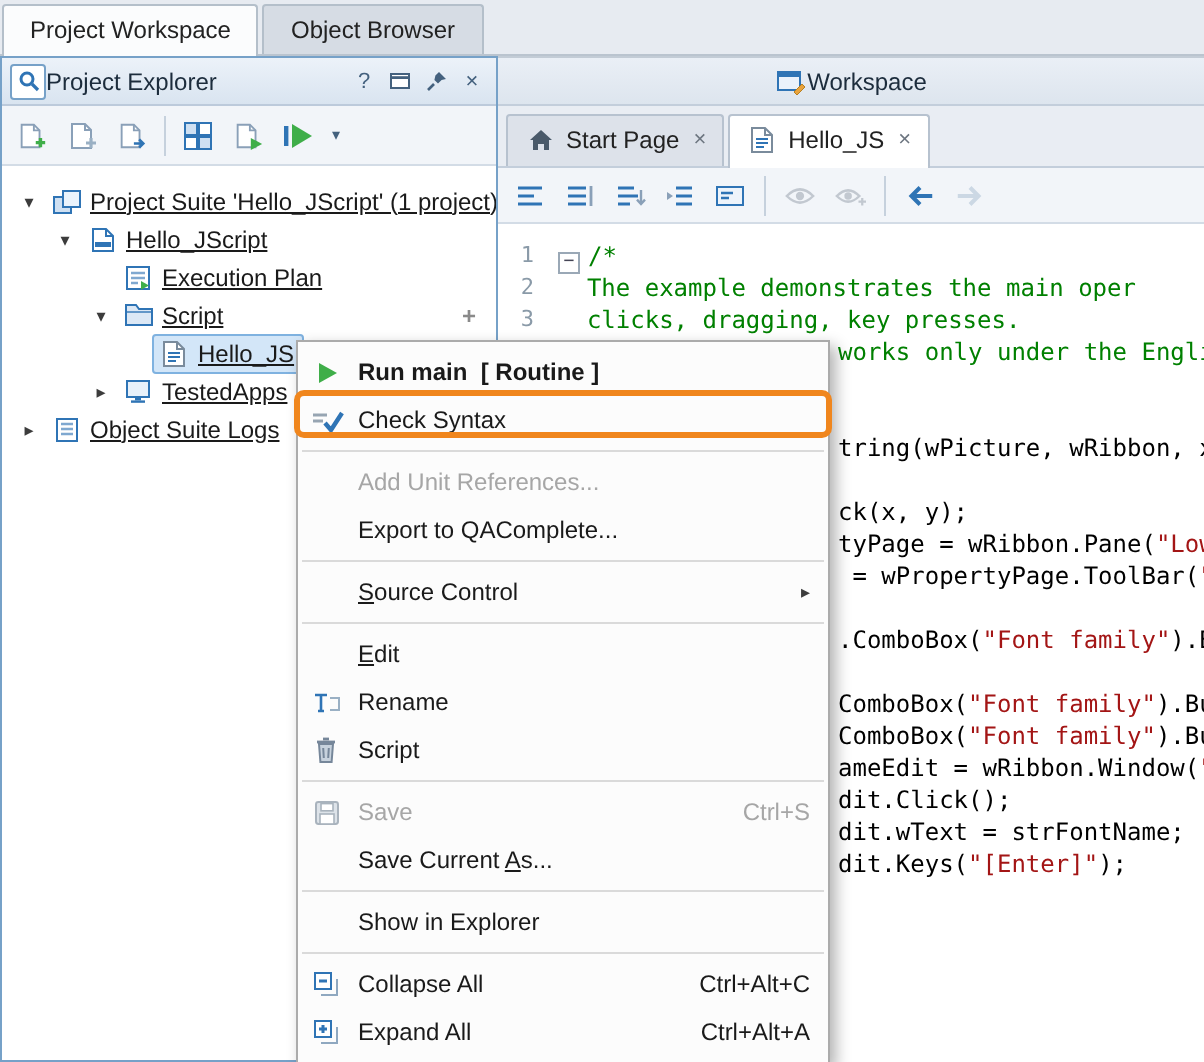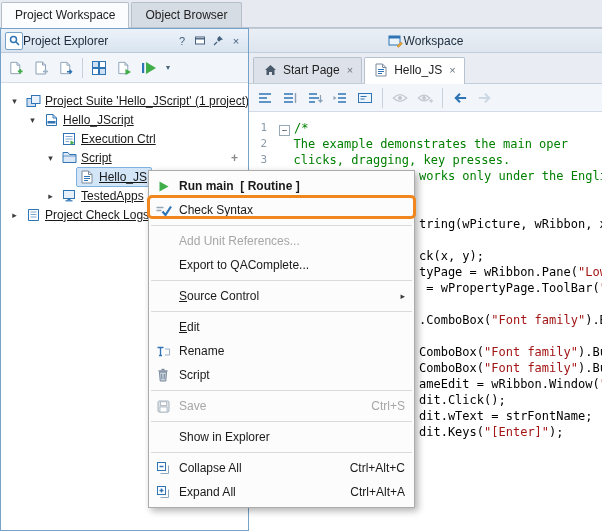--- a/index.html
+++ b/index.html
@@ -185,21 +185,21 @@
         <div class="tree-row" style="padding-left: 42px;">
           <span class="tree-arrow"></span>
           <span class="row-content">
             <span class="icon16">
               <svg width="14" height="14" viewBox="0 0 14 14">
                 <rect x="1.5" y="1.5" width="11" height="11" fill="#fff" stroke="#2f74b5"></rect>
                 <path d="M3.5 4.5 h7 M3.5 7 h7 M3.5 9.5 h3.5" stroke="#7fa8d0" stroke-width="1.2" fill="none"></path>
                 <path d="M8.5 8.5 l4 2.2 -4 2.2 z" fill="#3fae49"></path>
               </svg>
             </span>
-            <span>Execution Ctrl</span>
+            <span>Execution Plan</span>
           </span>
         </div>
         <div class="tree-row" style="padding-left: 42px;">
           <span class="tree-arrow">▾</span>
           <span class="row-content">
             <span class="icon16">
               <svg width="15" height="13" viewBox="0 0 15 13">
                 <path d="M1 3.5 V1.5 H6 L7.5 3.5 H14 V11.5 H1 Z" fill="#dce8f5" stroke="#2f74b5"></path>
                 <path d="M1 5 H14" stroke="#2f74b5" stroke-width=".7"></path>
               </svg>
@@ -236,21 +236,21 @@
         </div>
         <div class="tree-row" style="padding-left: 6px;">
           <span class="tree-arrow">▸</span>
           <span class="row-content">
             <span class="icon16">
               <svg width="13" height="14" viewBox="0 0 13 14">
                 <path d="M1.5 1.5 h10 v11 h-10 z" fill="#fff" stroke="#2f74b5"></path>
                 <path d="M3.5 4 h6 M3.5 6.5 h6 M3.5 9 h6" stroke="#7fa8d0" stroke-width="1.2"></path>
               </svg>
             </span>
-            <span>Project Check Logs</span>
+            <span>Object Suite Logs</span>
           </span>
         </div>
       </div>
   </div>
 
   <div class="right-panel">
     <div class="panel-header">
       <span class="icon16">
           <svg width="15" height="14" viewBox="0 0 15 14">
             <rect x="1" y="2" width="11" height="9" fill="#eaf2fb" stroke="#2f74b5"></rect>
@@ -444,20 +444,24 @@
       <span class="menu-icon">
         <svg width="13" height="13" viewBox="0 0 13 13">
           <rect x="1" y="1" width="11" height="11" rx="1.2" fill="#dde3e9" stroke="#a9b3bd"></rect>
           <rect x="3.5" y="1.8" width="6" height="3.6" fill="#fff" stroke="#a9b3bd" stroke-width=".8"></rect>
           <rect x="3" y="7" width="7" height="5" fill="#fff" stroke="#a9b3bd" stroke-width=".8"></rect>
         </svg>
       </span>
       <span class="menu-label">Save</span>
       <span class="menu-shortcut">Ctrl+S</span>
     </div>
+    <div class="menu-item">
+      <span class="menu-icon"></span>
+      <span class="menu-label">Save Current <u>A</u>s...</span>
+    </div>
     <div class="menu-sep"></div>
     <div class="menu-item">
       <span class="menu-icon"></span>
       <span class="menu-label">Show in Explorer</span>
     </div>
     <div class="menu-sep"></div>
     <div class="menu-item">
       <span class="menu-icon">
         <svg width="15" height="14" viewBox="0 0 15 14">
           <rect x="1.5" y="1.5" width="8" height="8" fill="#fff" stroke="#2f74b5"></rect>

